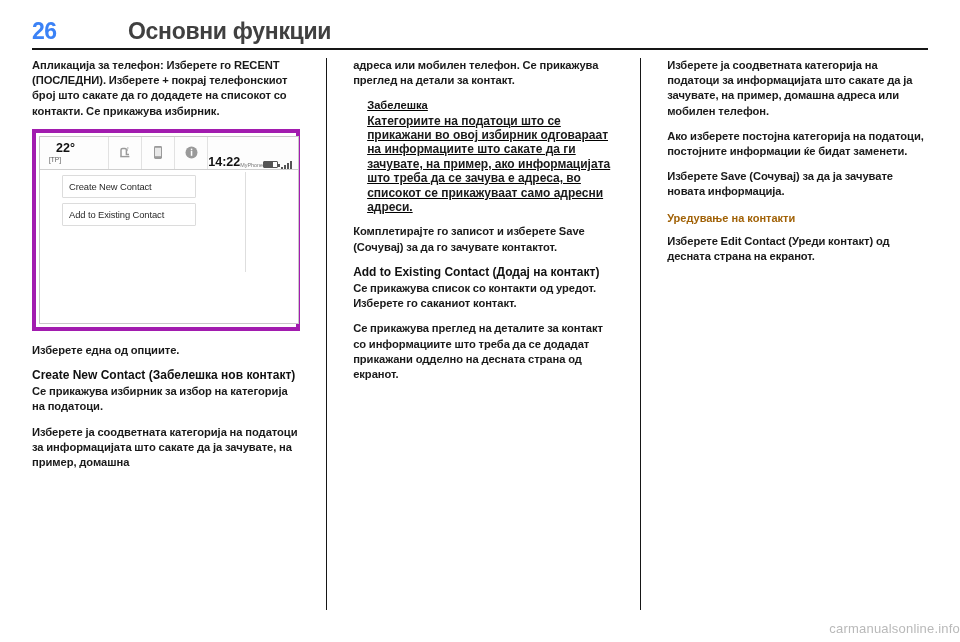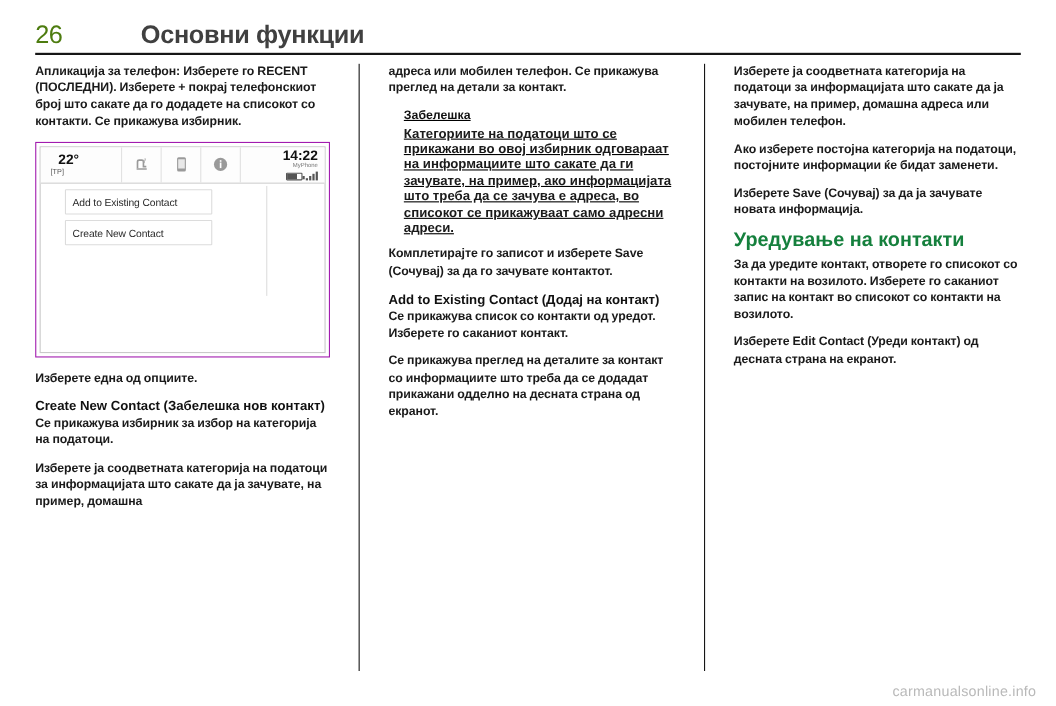--- a/index.html
+++ b/index.html
@@ -16,22 +16,22 @@
   }
 
   
   .header {
     position: absolute;
     left: 32px; top: 18px;
     width: 896px; height: 34px;
     display: flex; align-items: flex-start;
   }
   .page-number {
-    font-size: 23px; font-weight: normal;
-    color: #4d7c0f; letter-spacing: -0.5px;
+    font-size: 23px; font-weight: bold;
+    color: #3b82f6; letter-spacing: -0.5px;
     width: 96px;
     line-height: 26px;
   }
   .chapter-title {
     font-size: 23px; font-weight: bold;
     color: #404040;
     line-height: 26px;
     letter-spacing: -0.3px;
   }
   .header-rule {
@@ -89,33 +89,33 @@
     line-height: 15.2px;
     margin-bottom: 0px;
   }
   .note-body {
     font-size: 12px;
     line-height: 14.4px;
     font-weight: bold;
     color: #1a1a1a;
   }
   .h2 {
-    font-size: 18px;
-    font-weight: bold;
-    color: #15803d;
+    font-size: 11px;
+    font-weight: bold;
+    color: #a16207;
     line-height: 17px;
     margin: 6px 0 7px 0;
   }
 
   
   .figure {
     width: 268px;
     margin: 6px 0 12px 0;
     background: #ffffff;
-    border: 1px solid #a21caf;
+    border: 4px solid #a21caf;
     padding: 3px;
   }
   .ivi {
     width: 260px;
     height: 188px;
     background: #ffffff;
     border: 1px solid #c9c9c9;
     position: relative;
     display: flex;
     flex-direction: column;
@@ -140,21 +140,21 @@
   .sb-temp .tp {
     font-size: 6.6px; color: #555; line-height: 9px; padding-left: 1px;
   }
   .sb-icon {
     width: 36px;
     border-right: 1px solid #e2e2e2;
     display: flex; align-items: center; justify-content: center;
   }
   .sb-right {
     flex: 1;
-    display: flex; flex-direction: column;
+    display: flex; flex-direction: row;
     align-items: flex-end; justify-content: center;
     padding-right: 6px;
   }
   .sb-right .clock {
     font-size: 12.5px; font-weight: bold; color: #111; line-height: 13px;
   }
   .sb-right .phone {
     font-size: 5.4px; color: #777; line-height: 7px;
   }
   .sb-right .meters {
@@ -207,21 +207,21 @@
     margin-bottom: 5px;
     border-radius: 1px;
     font-size: 9.4px;
     color: #2a2a2a;
     letter-spacing: -0.1px;
   }
 
   
   .watermark {
     position: absolute;
-    right: 18px; bottom: 6px;
+    right: 0; bottom: 6px;
     font-size: 13px;
     color: #b9b9b9;
     letter-spacing: 0.2px;
   }
 </style>
 </head>
 <body>
 
 <div class="page">
 
@@ -275,22 +275,22 @@
                     <i></i>
                     <i></i>
                   </div>
               </div>
             </div>
           </div>
 
 
           <div class="ivi-body">
             <div class="ivi-divider"></div>
+            <div class="list-item">Create New Contact</div>
             <div class="list-item">Add to Existing Contact</div>
-            <div class="list-item">Create New Contact</div>
           </div>
 
         </div>
       </div>
 
       <p class="body">Изберете една од опциите.</p>
       <p class="subhead">Create New Contact (Забелешка нов контакт)</p>
       <p class="body">Се прикажува избирник за избор на категорија на податоци.</p>
       <p class="body">Изберете ја соодветната категорија на податоци за информацијата што сакате да ја зачувате, на пример, домашна</p>
     </div>
@@ -315,21 +315,20 @@
 
     <div class="col-gap"></div>
     <div class="col-rule"></div>
     <div class="col-gap"></div>
 
     <div class="col">
       <p class="body">Изберете ја соодветната категорија на податоци за информацијата што сакате да ја зачувате, на пример, домашна адреса или мобилен телефон.</p>
       <p class="body">Ако изберете постојна категорија на податоци, постојните информации ќе бидат заменети.</p>
       <p class="body">Изберете Save (Сочувај) за да ја зачувате новата информација.</p>
       <div class="h2">Уредување на контакти</div>
-      <p class="body">За да уредите контакт, отворете го списокот со контакти на возилото. Изберете го саканиот запис на контакт во списокот со контакти на возилото.</p>
       <p class="body">Изберете Edit Contact (Уреди контакт) од десната страна на екранот.</p>
     </div>
 
   </div>
 
   <div class="watermark">carmanualsonline.info</div>
 
 </div>
 
 </body></html>

